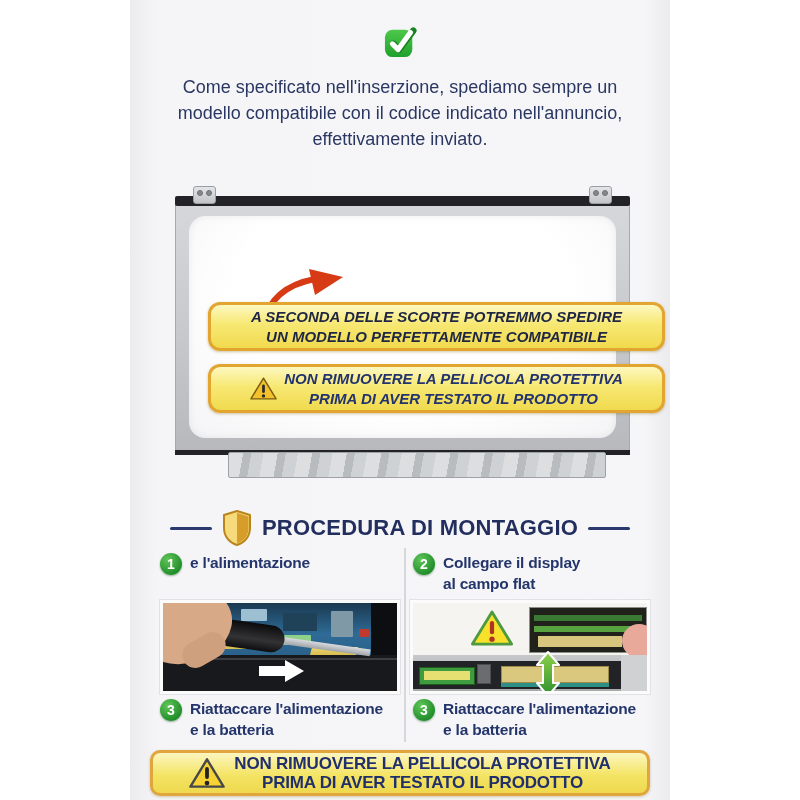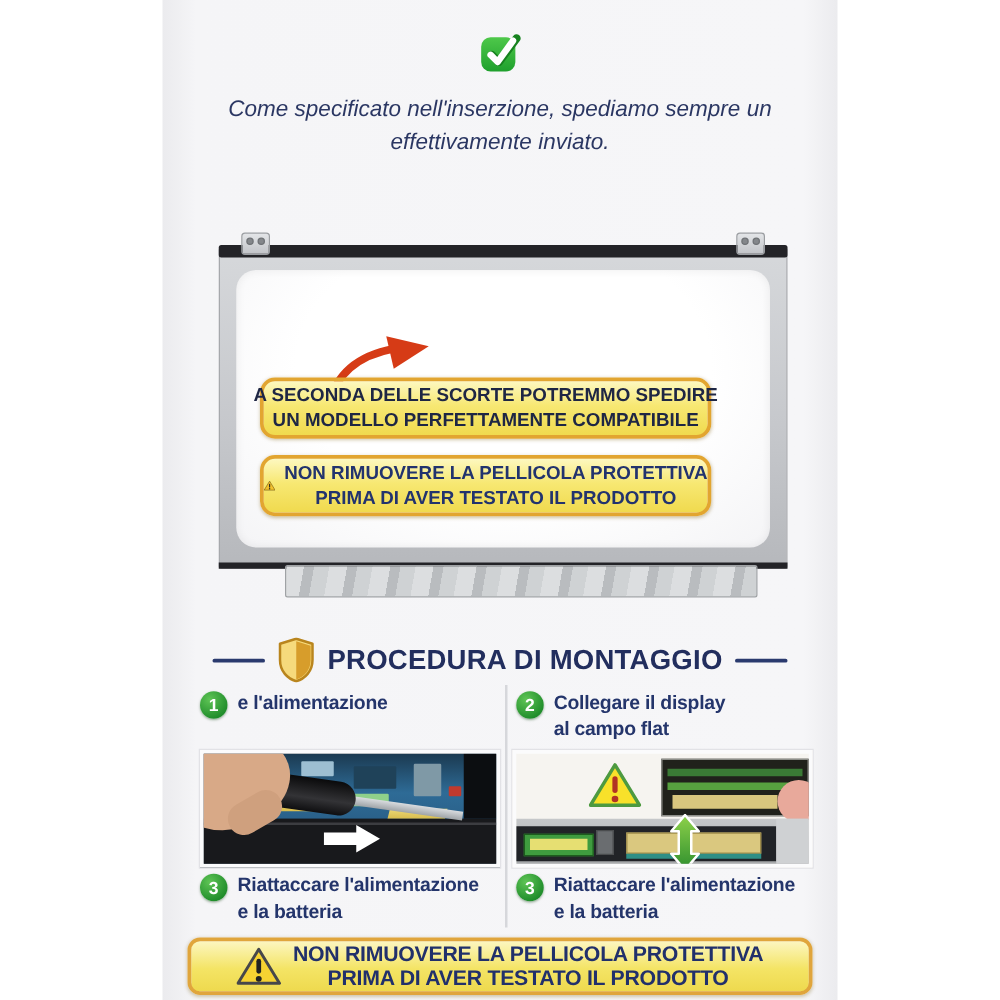--- a/index.html
+++ b/index.html
@@ -9,39 +9,39 @@
   .page {
     position:absolute; left:130px; top:0; width:540px; height:800px;
     background:linear-gradient(90deg,#ebebee 0%,#f5f5f7 5%,#f6f6f8 95%,#ebebee 100%);
   }
 
   
   .header { position:absolute; top:26px; left:0; width:100%; display:flex; align-items:center; justify-content:center; gap:11px; }
   .header .title { font-size:24px; font-weight:bold; color:#222e5e; letter-spacing:0.2px; }
 
   
-  .intro { position:absolute; top:74px; left:10px; width:520px; text-align:center; color:#2b3763; font-size:18px; line-height:26px;font-style:italic; }
+  .intro { position:absolute; top:74px; left:10px; width:520px; text-align:center; color:#2b3763; font-size:18px; line-height:26px; }
   .intro div { white-space:nowrap; }
 
   
   .panel { position:absolute; left:45px; top:186px; width:455px; height:294px; }
   .bracket { position:absolute; top:0; width:23px; height:18px; background:linear-gradient(180deg,#e3e5e8,#c2c4c8); border:1px solid #9a9da1; border-radius:3px; display:flex; align-items:flex-start; justify-content:center; gap:3px; padding-top:3px; z-index:3; }
   .bracket span { width:6px; height:6px; border-radius:50%; background:#84878b; border:1px solid #6e7175; }
   .bracket.left { left:18px; } .bracket.right { right:18px; }
   .top-strip { position:absolute; top:10px; left:0; width:100%; height:10px; background:#232327; border-radius:2px; z-index:2; }
   .panel-body { position:absolute; top:12px; left:0; width:100%; height:257px; background:linear-gradient(180deg,#d6d8db,#c6c8cc 55%,#b6b8bc); border:1px solid #a6a8ac; border-radius:2px; }
   .screen { position:absolute; top:30px; left:14px; width:427px; height:222px; background:radial-gradient(ellipse at 50% 35%, #ffffff 55%, #f4f4f6 100%); border-radius:16px; box-shadow:inset 0 0 8px rgba(0,0,0,0.07); }
   .panel-bottom-line { position:absolute; top:264px; left:0; width:100%; height:5px; background:#232327; }
   .foil { position:absolute; top:266px; left:53px; width:378px; height:26px; border:1px solid #9fa2a5; border-radius:2px;
     background:repeating-linear-gradient(100deg,#dcdee0 0 14px,#b9bcbf 14px 22px,#cfd2d4 22px 34px); }
   .red-arrow { position:absolute; left:78px; top:82px; }
 
-  .sticker { position:absolute; left:33px; width:361px; height:49px; border:3px solid #e2a530; border-radius:12px;
+  .sticker { position:absolute; left:33px; width:457px; height:49px; border:3px solid #e2a530; border-radius:12px;
     background:linear-gradient(180deg,#fdf8c0 0%,#f7e873 45%,#f0da4e 100%); box-shadow:0 1px 3px rgba(120,90,0,.35);
-    display:flex; align-items:center; justify-content:center; gap:7px; }
+    display:flex; align-items:center; justify-content:center; gap:7px;font-style:italic; }
   .sticker .txt { text-align:center; }
   .sticker .txt div { white-space:nowrap; font-weight:bold; font-size:15px; line-height:20px; }
   .sticker.stock { top:116px; } .sticker.stock .txt div { color:#1e2644; }
   .sticker.film  { top:178px; } .sticker.film  .txt div { color:#22336e; }
 
   
   .proc-header { position:absolute; top:510px; left:0; width:100%; display:flex; align-items:center; justify-content:center; gap:10px; }
   .proc-line { width:42px; height:3px; background:#2a3a6e; border-radius:2px; }
   .proc-title { font-size:22px; font-weight:bold; color:#222e5e; letter-spacing:0.2px; }
 
@@ -110,20 +110,21 @@
           </linearGradient>
         </defs>
         <rect x="1" y="4" width="29" height="29" rx="8" fill="url(#gGreen)"></rect>
         <path d="M10 19 l6 6 L31 5" stroke="#17821f" stroke-width="7" fill="none" stroke-linecap="round" stroke-linejoin="round"></path>
         <path d="M9 19 l6 6 L28 7" stroke="#ffffff" stroke-width="5.5" fill="none" stroke-linecap="round" stroke-linejoin="round"></path>
       </svg>
     </div>
 
     <div class="intro">
       <div>Come specificato nell'inserzione, spediamo sempre un</div>
+      <div>modello compatibile con il codice indicato nell'annuncio,</div>
       <div>effettivamente inviato.</div>
     </div>
 
     <div class="panel">
       <div class="bracket left">
           <span></span>
           <span></span>
         </div>
       <div class="bracket right">
           <span></span>

